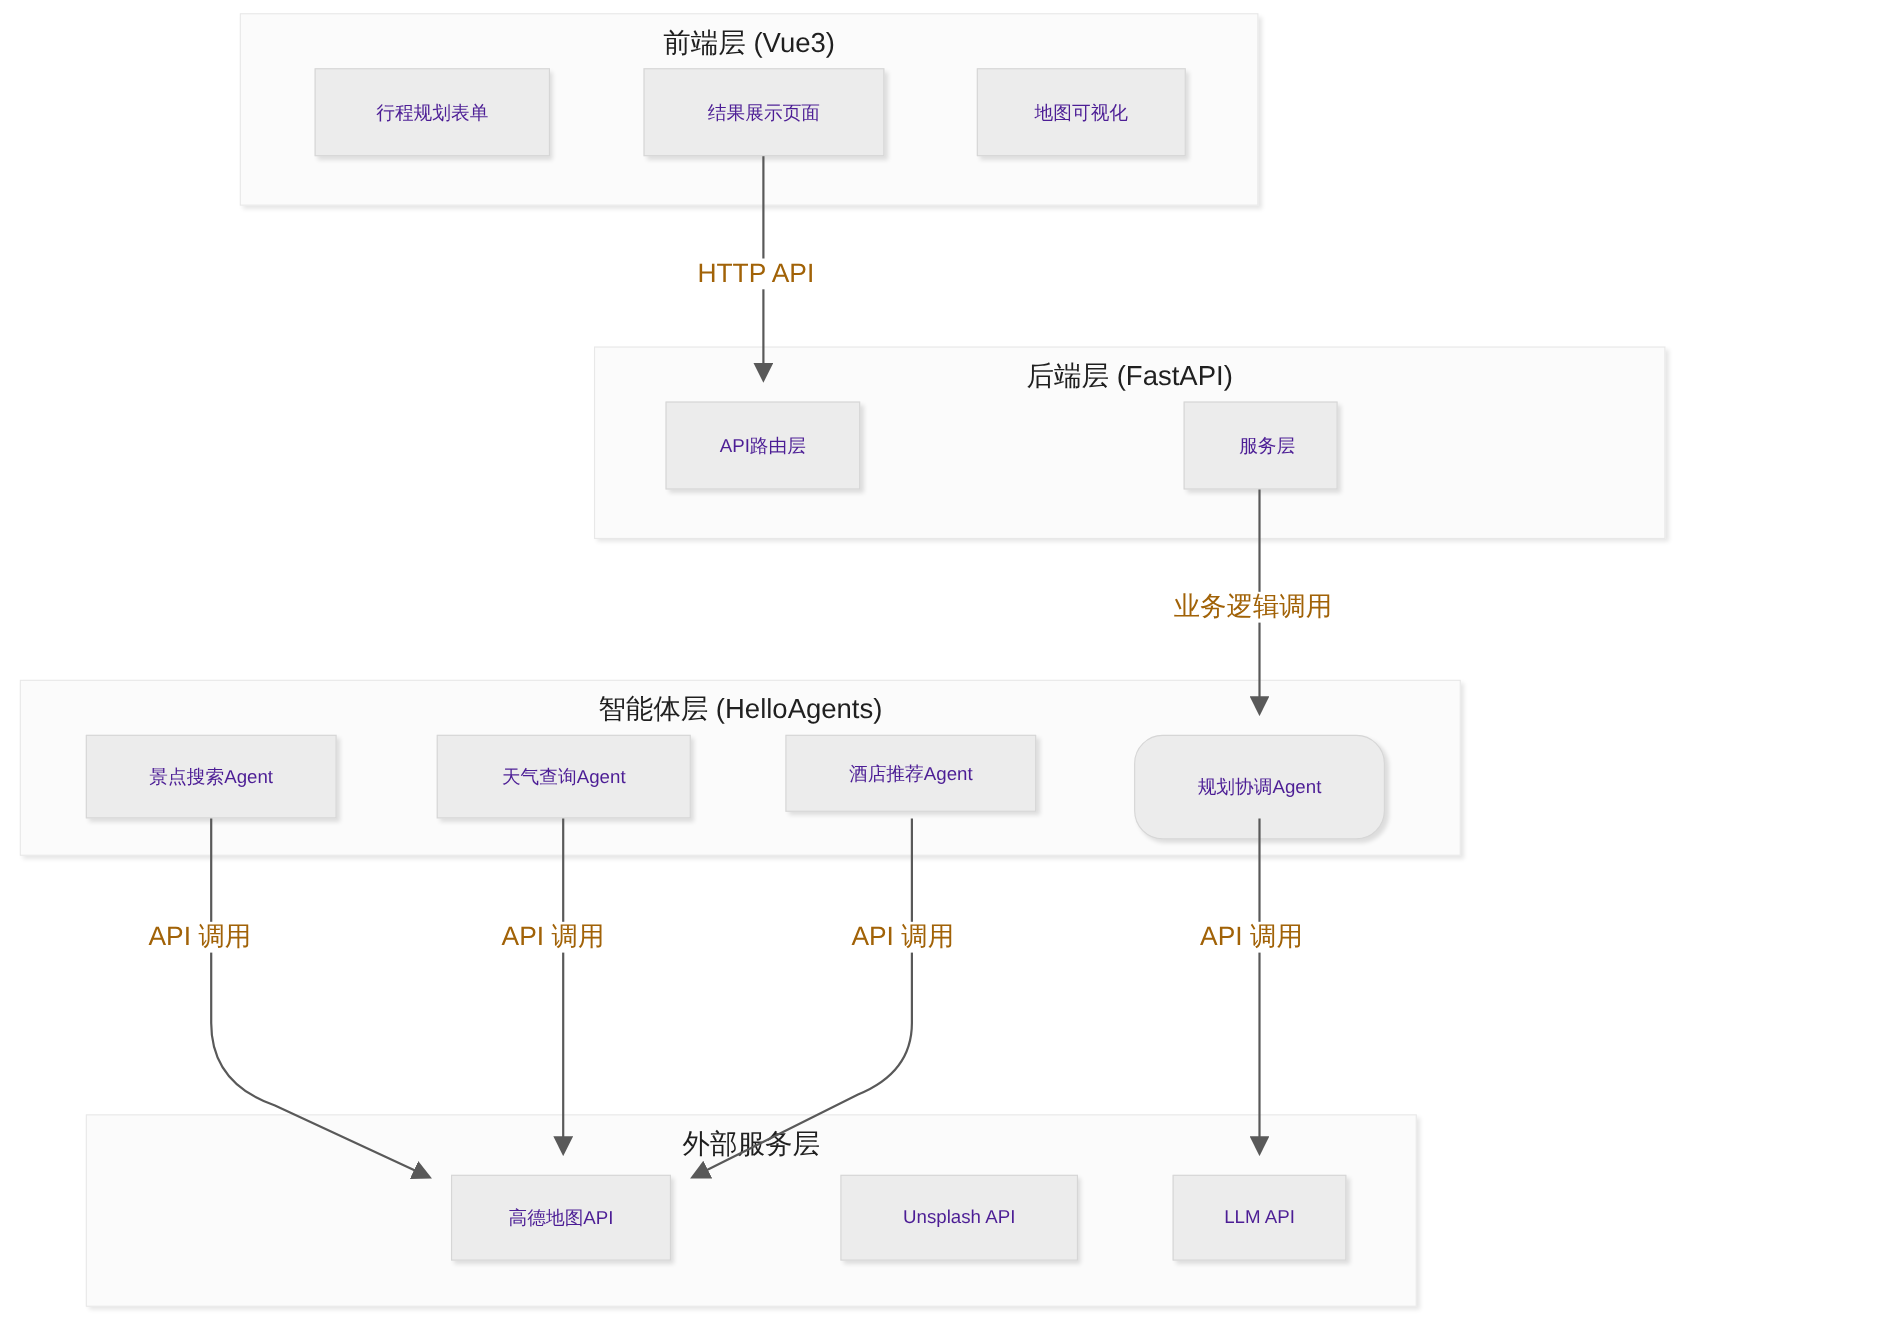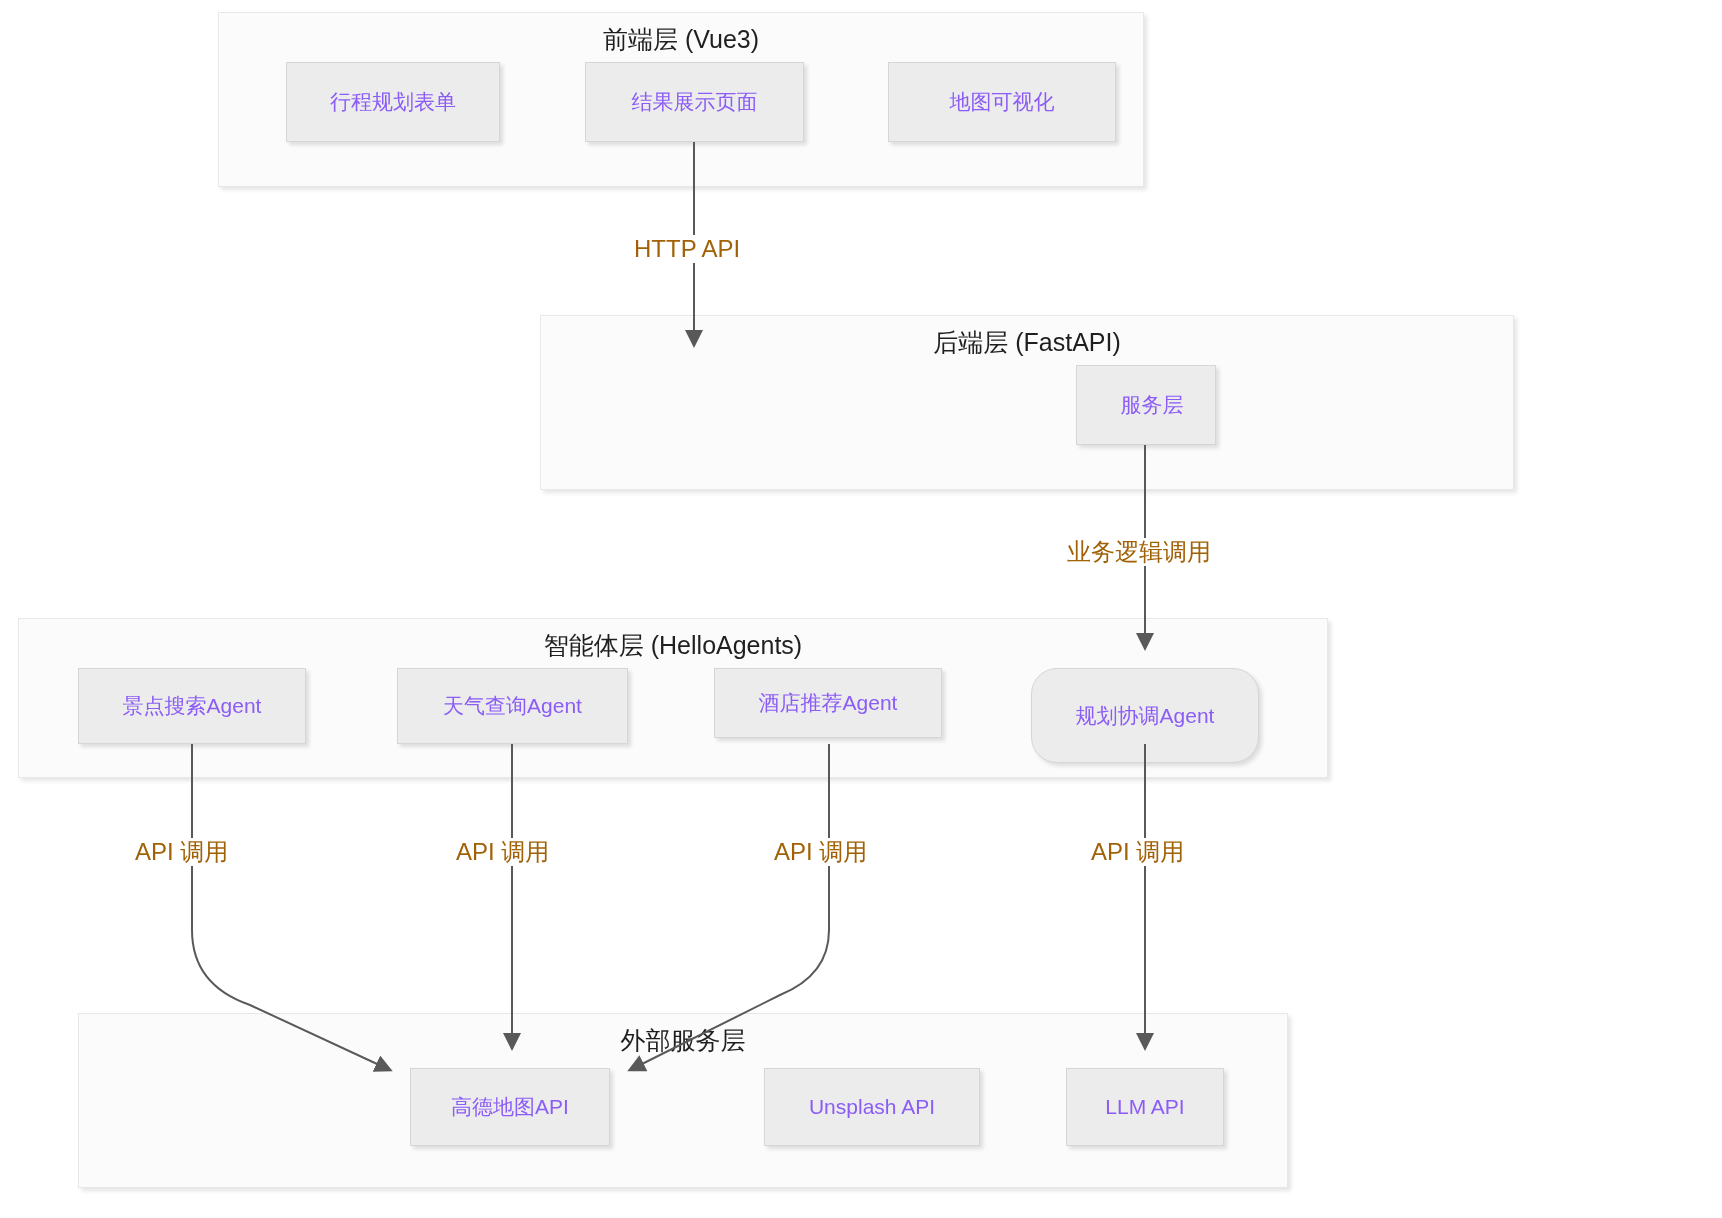--- a/index.html
+++ b/index.html
@@ -46,22 +46,22 @@
   }
   .node {
     position: absolute;
     background: #ececec;
     border: 1px solid #d6d6d6;
     box-shadow: 3px 3px 4px rgba(0,0,0,0.12);
     box-sizing: border-box;
     display: flex;
     align-items: center;
     justify-content: center;
-    font-size: 21px;
-    color: #8b5cf6;
+    font-size: 17px;
+    color: #4c1d95;
     white-space: nowrap;
   }
   .edge-label {
     position: absolute;
     font-size: 24px;
     line-height: 28px;
     color: #a16207;
     white-space: nowrap;
     background: #ffffff;
     padding: 0 4px;
@@ -74,26 +74,29 @@
 
   <div class="layer" style="left:218px; top:12px; width:926px; height:175px;">
     <div class="layer-title">前端层 (Vue3)</div>
   </div>
   <div class="node" style="left:286px; top:62px; width:214px; height:80px;">
     <span>行程规划表单</span>
   </div>
   <div class="node" style="left:585px; top:62px; width:219px; height:80px;">
     <span>结果展示页面</span>
   </div>
-  <div class="node" style="left:888px; top:62px; width:228px; height:80px;">
+  <div class="node" style="left:888px; top:62px; width:190px; height:80px;">
     <span>地图可视化</span>
   </div>
 
   <div class="layer" style="left:540px; top:315px; width:974px; height:175px;">
     <div class="layer-title">后端层 (FastAPI)</div>
+  </div>
+  <div class="node" style="left:605px; top:365px; width:177px; height:80px;">
+    <span>API路由层</span>
   </div>
   <div class="node" style="left:1076px; top:365px; width:140px; height:80px;padding-left:12px;">
     <span>服务层</span>
   </div>
 
   <div class="layer" style="left:18px; top:618px; width:1310px; height:160px;">
     <div class="layer-title">智能体层 (HelloAgents)</div>
   </div>
   <div class="node" style="left:78px; top:668px; width:228px; height:76px;">
     <span>景点搜索Agent</span>

